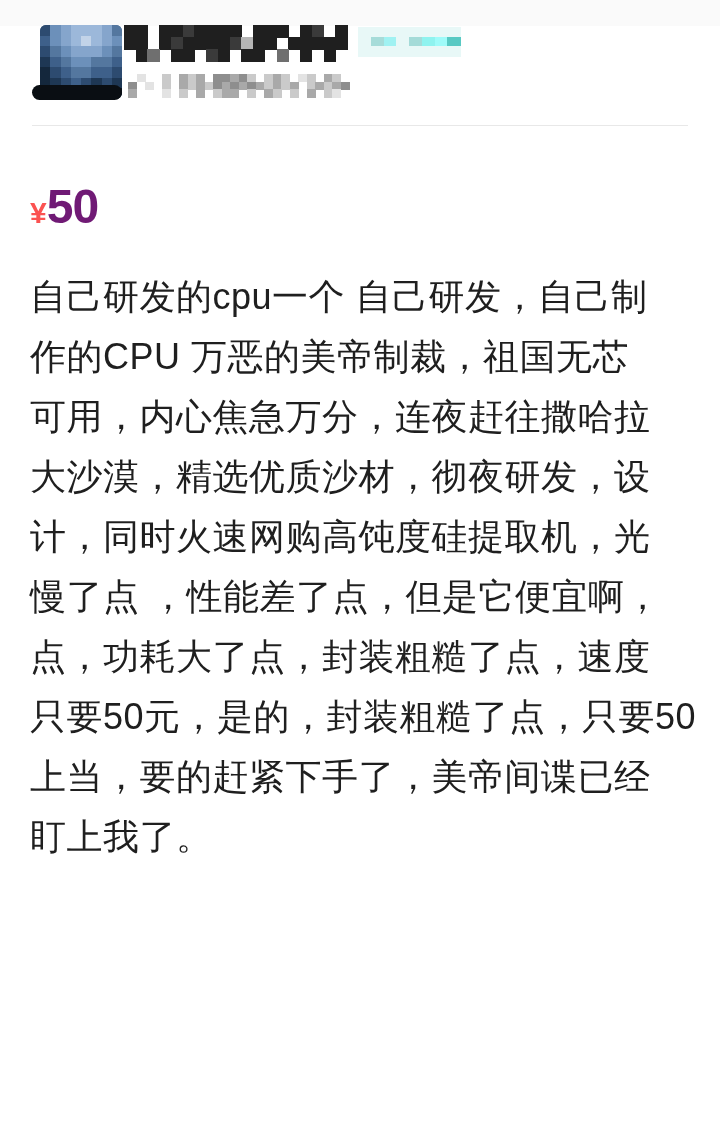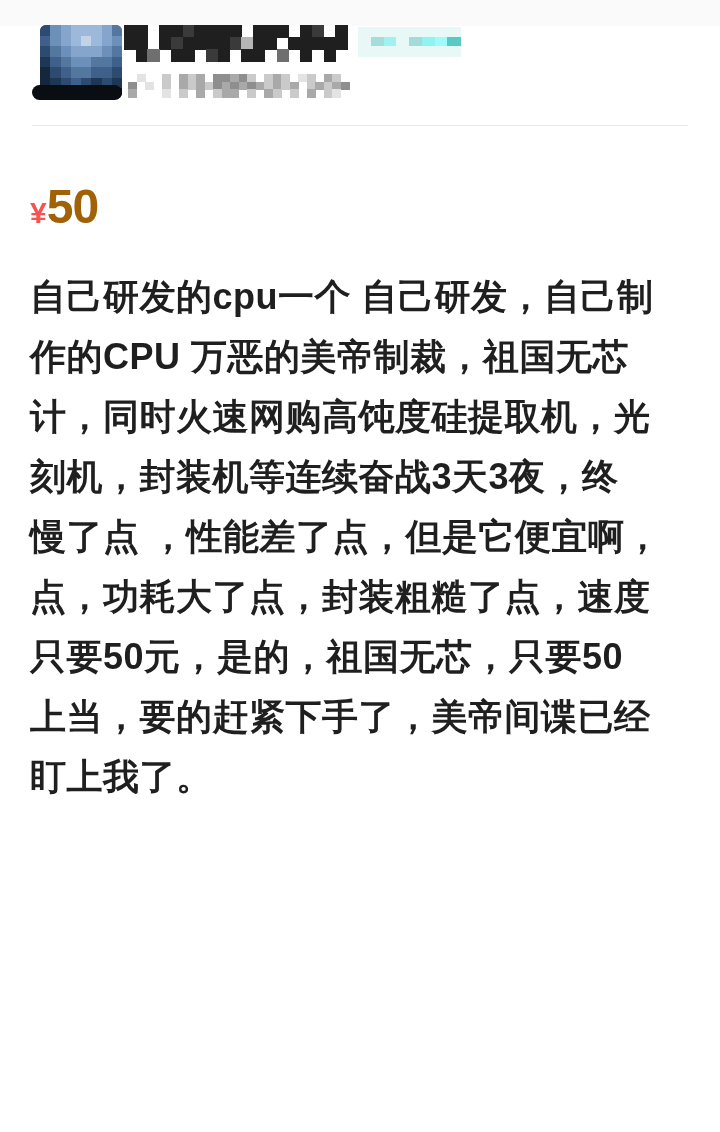--- a/index.html
+++ b/index.html
@@ -41,37 +41,37 @@
   
   .price-row {
     position: absolute; left: 30px; top: 183px;
     display: flex; align-items: flex-end;
   }
   .price-symbol {
     color: #fb5251; font-size: 30px; font-weight: bold;
     line-height: 1; margin-bottom: 3px;
   }
   .price-current {
-    color: #a16207; font-size: 48px; font-weight: bold;
+    color: #701a75; font-size: 48px; font-weight: bold;
     line-height: 1; letter-spacing: -1px;
   }
   .price-original {
     color: #9b9b9b; font-size: 27px; font-weight: 400;
     text-decoration: line-through;
     line-height: 1; margin-left: 10px; margin-bottom: 7px;
   }
   
   .description {
     position: absolute; left: 30px; top: 267px;
     width: 666px;
     font-size: 36px; line-height: 60px;
     color: #1f1f1f;
     letter-spacing: 0.5px;
   }
-  .description > div { height: 60px; white-space: pre; font-weight: bold; }
+  .description > div { height: 60px; white-space: pre; }
 </style>
 </head>
 <body>
 
 <div class="top-strip"></div>
 
 <div class="header">
   <div class="avatar" style="position: absolute;">
       <div style="position: absolute; left: 0px; top: 0px; width: 10.85px; height: 11.17px; background: rgb(45, 75, 112);"></div>
       <div style="position: absolute; left: 10.25px; top: 0px; width: 10.85px; height: 11.17px; background: rgb(108, 144, 186);"></div>
@@ -261,20 +261,21 @@
 </div>
 
 <div class="price-row">
   <span class="price-symbol">¥</span>
   <span class="price-current">50</span>
 </div>
 
 <div class="description">
     <div>自己研发的cpu一个 自己研发，自己制</div>
     <div>作的CPU 万恶的美帝制裁，祖国无芯</div>
+    <div>可用，内心焦急万分，连夜赶往撒哈拉</div>
+    <div>大沙漠，精选优质沙材，彻夜研发，设</div>
     <div>计，同时火速网购高饨度硅提取机，光</div>
-    <div>刻机，封装机等连续奋战3天3夜，终</div>
     <div>慢了点 ，性能差了点，但是它便宜啊，</div>
     <div>点，功耗大了点，封装粗糙了点，速度</div>
-    <div>只要50元，是的，祖国无芯，只要50</div>
+    <div>只要50元，是的，封装粗糙了点，只要50</div>
     <div>上当，要的赶紧下手了，美帝间谍已经</div>
     <div>盯上我了。</div>
   </div>
 
 </body></html>

